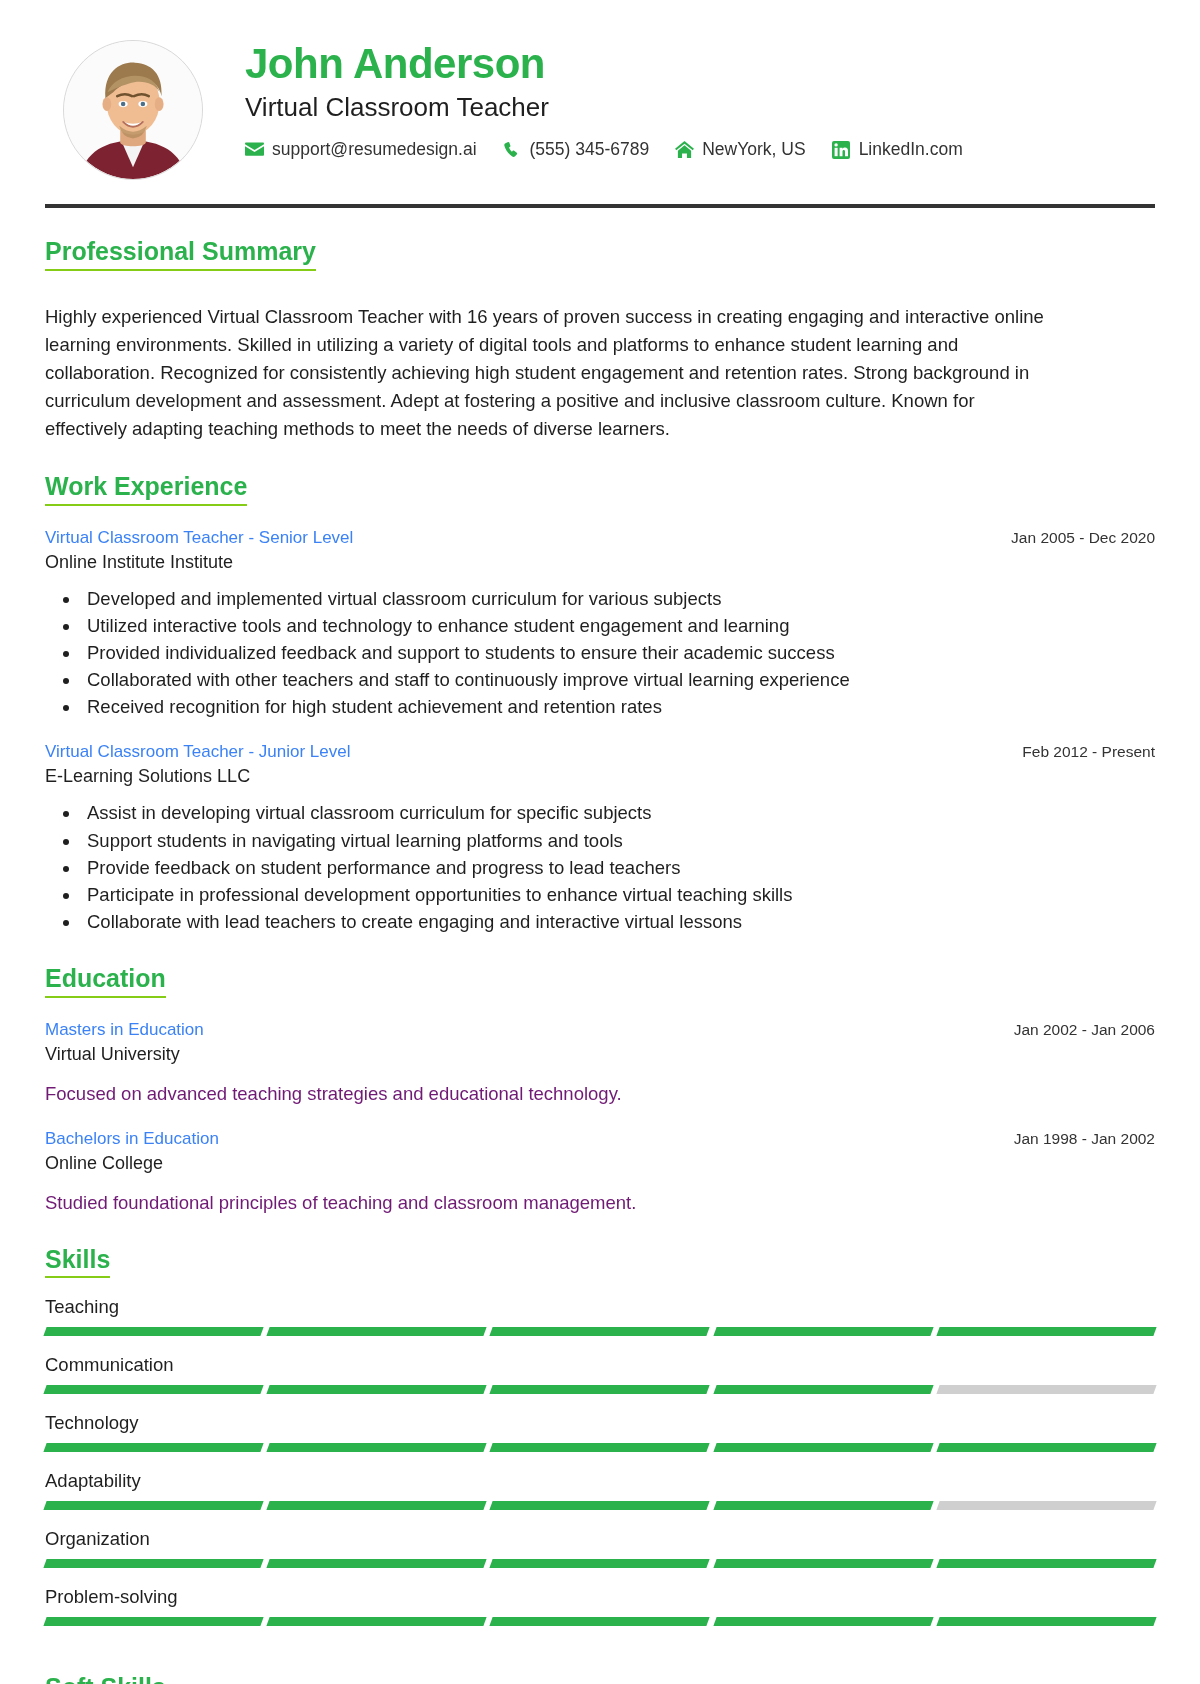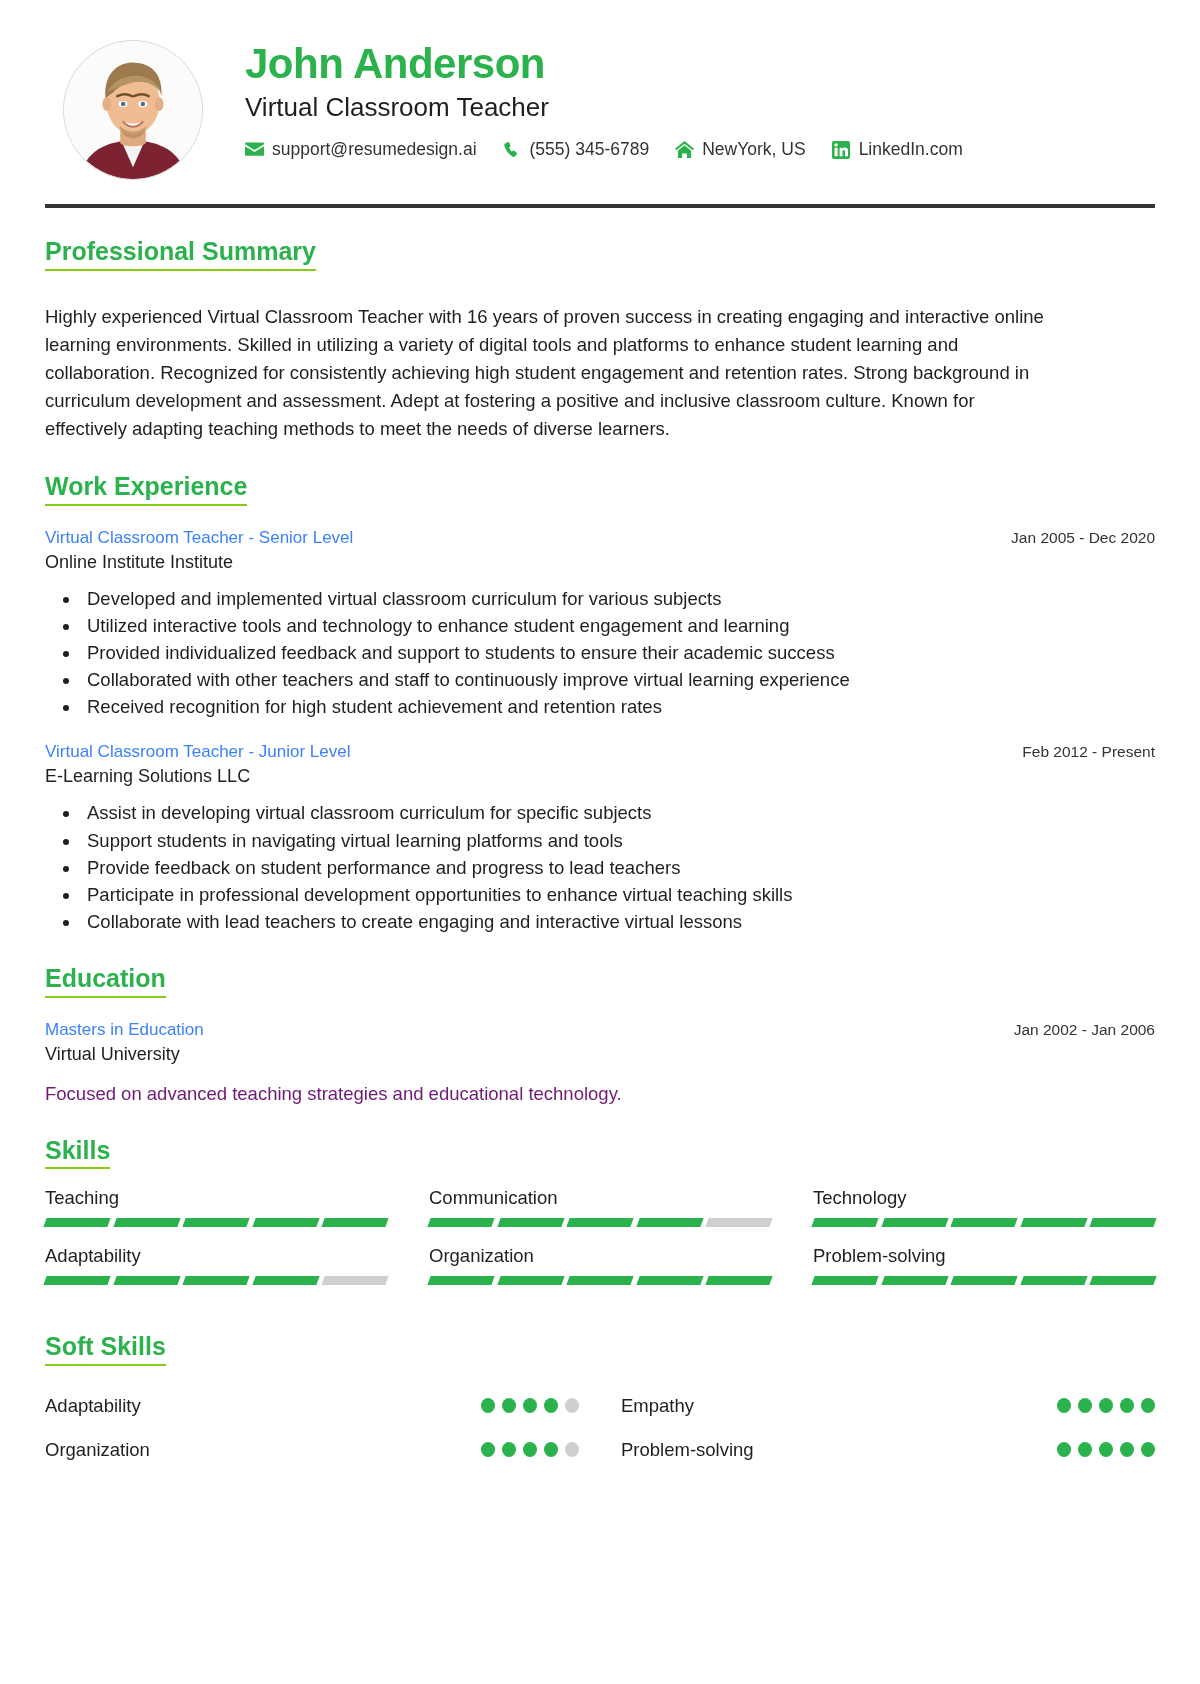--- a/index.html
+++ b/index.html
@@ -139,21 +139,21 @@
   ul.bullets li {
     font-size: 18.5px;
     line-height: 1.47;
     color: #1f1f1f;
     padding-left: 6px;
   }
 
   
   .skills-grid {
     display: grid;
-    grid-template-columns: 1fr 1fr 1fr;
+    grid-template-columns: 1fr;
     column-gap: 42px;
     row-gap: 0;
     margin-top: 18px;
   }
   .skill-cell { padding-bottom: 18px; }
   .skill-label {
     font-size: 18.5px;
     color: #1f1f1f;
     margin-bottom: 9px;
   }
@@ -339,20 +339,28 @@
 
     <div class="entry">
       <div class="entry-head">
         <div class="entry-title">Masters in Education</div>
         <div class="entry-date">Jan 2002 - Jan 2006</div>
       </div>
       <div class="entry-org">Virtual University</div>
       <div class="entry-desc">Focused on advanced teaching strategies and educational technology.</div>
     </div>
 
+    <div class="entry">
+      <div class="entry-head">
+        <div class="entry-title">Bachelors in Education</div>
+        <div class="entry-date">Jan 1998 - Jan 2002</div>
+      </div>
+      <div class="entry-org">Online College</div>
+      <div class="entry-desc">Studied foundational principles of teaching and classroom management.</div>
+    </div>
   </div>
 
   <div class="section">
     <div class="section-title">Skills</div>
     <div class="skills-grid" id="skills-grid">
         <div class="skill-cell">
           <div class="skill-label">Teaching</div>
           <div class="bar-track">
             <div class="seg on"></div>
             <div class="seg on"></div>

